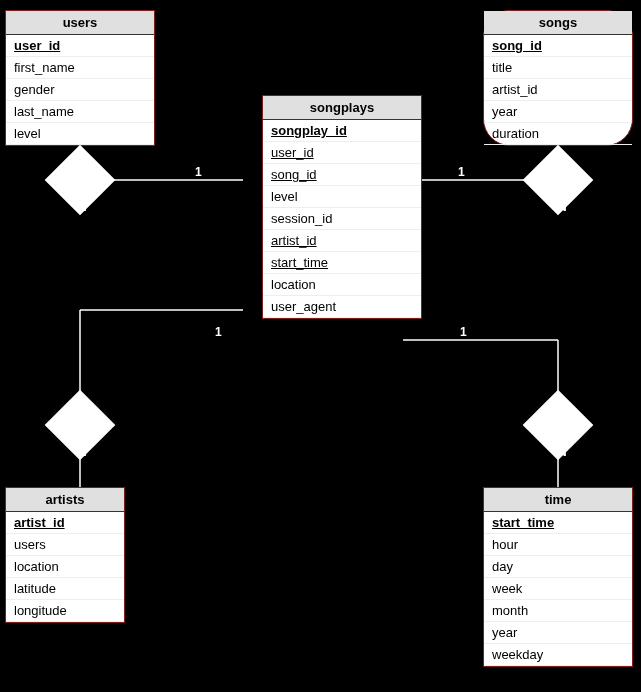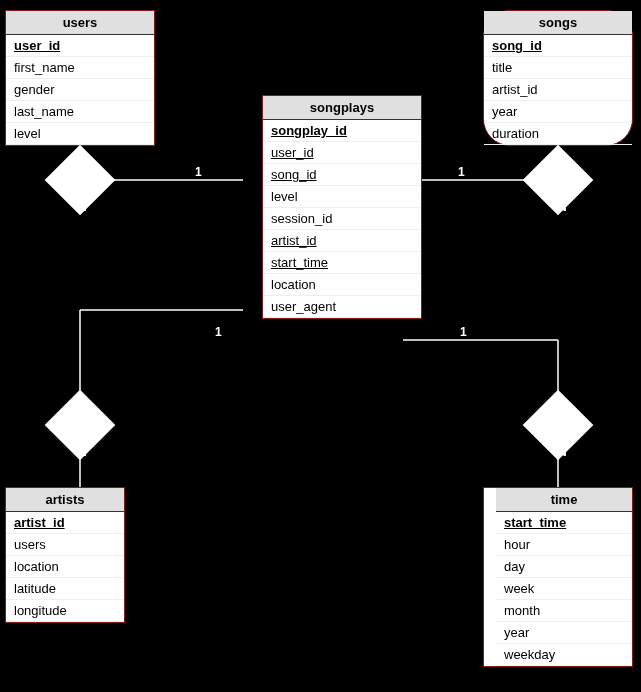--- a/index.html
+++ b/index.html
@@ -123,21 +123,21 @@
       <div class="table-row">user_agent</div>
     </div>
     <div class="er-table" style="top: 487px; left: 5px; width: 120px;">
       <div class="table-header">artists</div>
       <div class="table-row pk">artist_id</div>
       <div class="table-row">users</div>
       <div class="table-row">location</div>
       <div class="table-row">latitude</div>
       <div class="table-row">longitude</div>
     </div>
-    <div class="er-table" style="top: 487px; left: 483px; width: 150px; padding-left: 12px;">
+    <div class="er-table" style="top: 487px; left: 483px; width: 150px;">
       <div class="table-header">time</div>
       <div class="table-row pk">start_time</div>
       <div class="table-row">hour</div>
       <div class="table-row">day</div>
       <div class="table-row">week</div>
       <div class="table-row">month</div>
       <div class="table-row">year</div>
       <div class="table-row">weekday</div>
     </div>
   </div>

